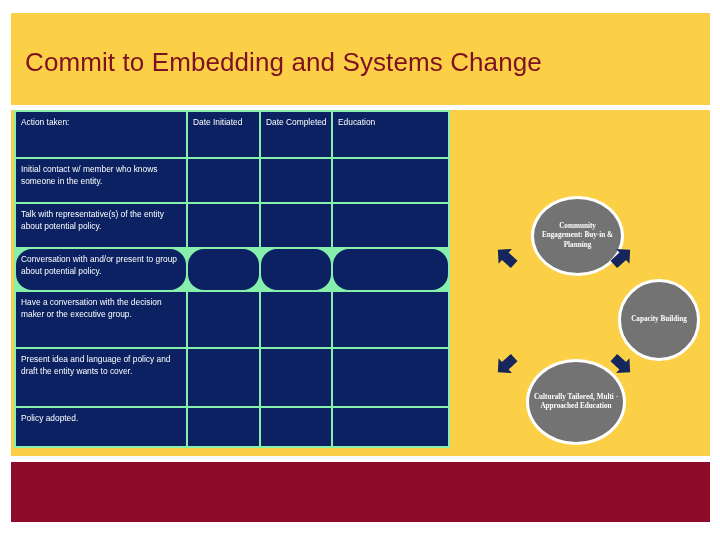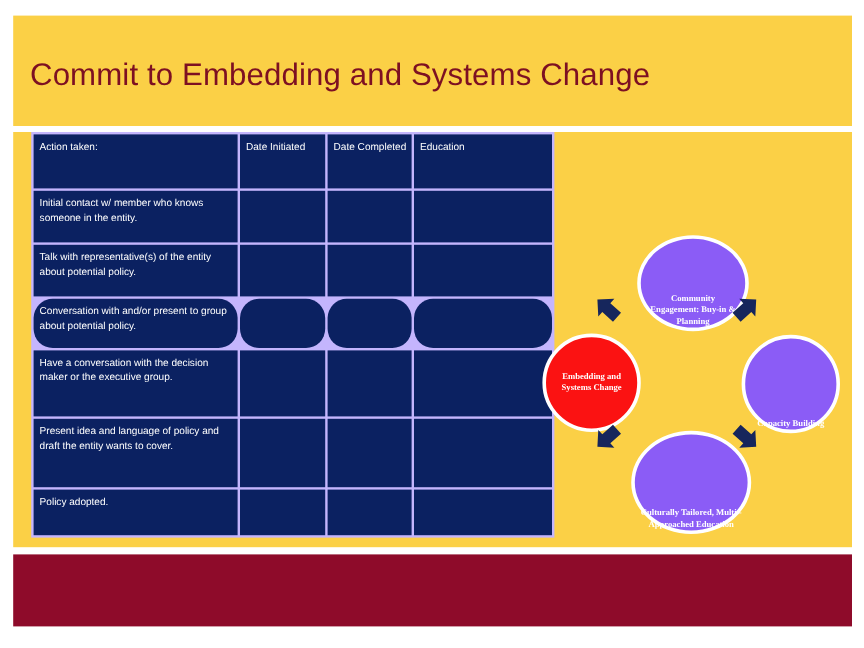--- a/index.html
+++ b/index.html
@@ -55,25 +55,25 @@
   #maroon-right {
     position: absolute;
     left: 11px; top: 462px;
     width: 699px; height: 60px;
     background: #8e0b2a;
   }
 
   
   #action-table {
     position: absolute;
-    left: 26px; top: 110px;
+    left: 14px; top: 110px;
     width: 434px;
     border-collapse: separate;
     border-spacing: 2px;
-    background: #c4b5fd;
+    background: #86efac;
     table-layout: fixed;
   }
   #action-table td, #action-table th {
     background: #0b2161;
     color: #ffffff;
     font-size: 8.4px;
     line-height: 1.45;
     font-weight: normal;
     text-align: left;
     vertical-align: top;
@@ -110,21 +110,21 @@
     display: flex;
     align-items: center;
     justify-content: center;
     text-align: center;
     font-size: 7.2px;
     line-height: 1.32;
     font-family: "Liberation Serif", serif;
     font-weight: bold;
   }
   .node span { display: block; padding: 0 4px; }
-  .node.blue { background: #8b5cf6; align-items: flex-end; }
+  .node.blue { background: #737373; }
   .node.red  { background: #fb1212; }
 
   #node-top    { left: 79px;  top: 0px;   width: 93px; height: 80px; }
   #node-right  { left: 166px; top: 83px;  width: 82px; height: 82px; }
   #node-bottom { left: 74px;  top: 163px; width: 100px; height: 86px; }
   #node-left   { left: 0px;   top: 82px;  width: 82px; height: 82px; }
 
   .arrow {
     position: absolute;
     width: 28px; height: 26px;
@@ -209,23 +209,20 @@
     </div>
 
     <div id="node-right" class="node blue">
       <span>Capacity Building</span>
     </div>
 
     <div id="node-bottom" class="node blue">
       <span>Culturally Tailored, Multi -Approached Education</span>
     </div>
 
-    <div id="node-left" class="node red">
-      <span>Embedding and Systems Change</span>
-    </div>
 
     <div id="arrow-tl" class="arrow">
       <svg viewBox="0 0 28 26">
           <path d="M3 13 L13 3 L13 8 L25 8 L25 18 L13 18 L13 23 Z" fill="#16265c"></path>
         </svg>
     </div>
     <div id="arrow-tr" class="arrow">
       <svg viewBox="0 0 28 26">
           <path d="M3 13 L13 3 L13 8 L25 8 L25 18 L13 18 L13 23 Z" fill="#16265c"></path>
         </svg>

